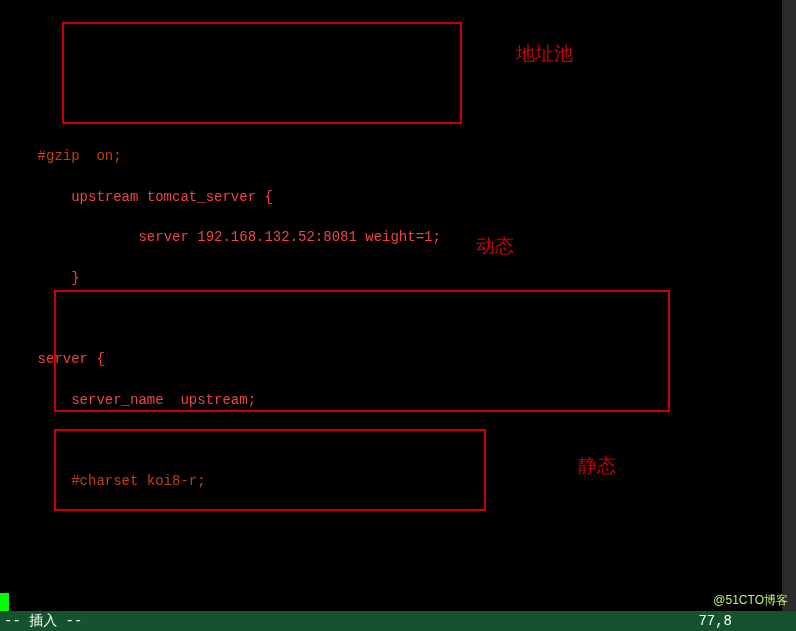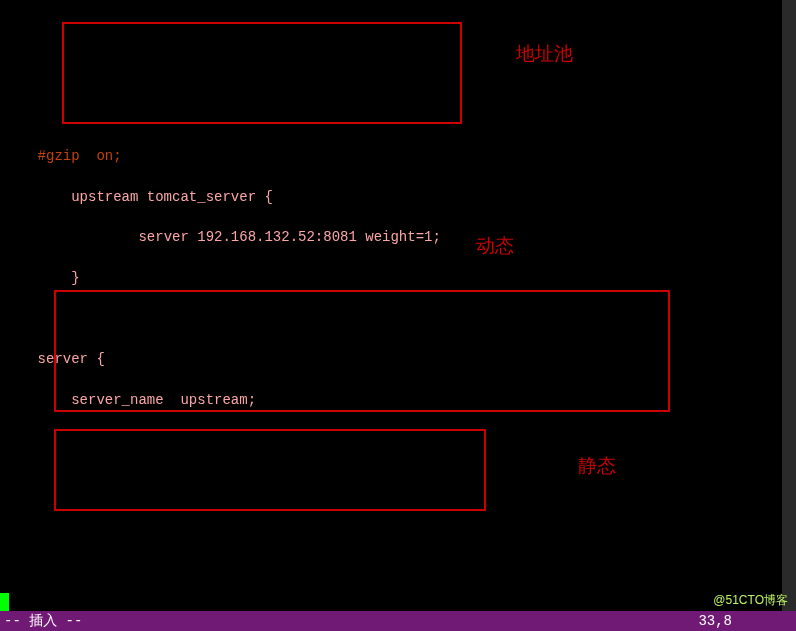--- a/index.html
+++ b/index.html
@@ -13,42 +13,42 @@
     height: 631px;
     overflow: hidden;
     position: relative;
     white-space: pre;
   }
   .editor {
     padding: 4px 0 0 4px;
     position: relative;
   }
   .line { height: 1.45em; }
-  .white { color: #fca5a5; }
+  .white { color: #ef4444; }
   .comment { color: #c2410c; }
   .indent1 { padding-left: 4ch; }
   .indent2 { padding-left: 8ch; }
   .indent4 { padding-left: 16ch; }
   .box {
     position: absolute;
     border: 2px solid #c00;
     pointer-events: none;
   }
   .label-red {
     position: absolute;
     color: #c00;
     font-family: "Microsoft YaHei", sans-serif;
     font-size: 19px;
   }
   .status {
     position: absolute;
     bottom: 0;
     left: 0;
     right: 0;
-    background: #701a75;
+    background: #14532d;
     color: #fff;
     display: flex;
     padding: 0 4px;
     font-size: 14px;
   }
   .status .mode { flex: 0 0 auto; }
   .status .spacer { flex: 1; }
   .status .pos { flex: 0 0 auto; margin-right: 60px; }
   .cursor-block {
     position: absolute;
@@ -83,20 +83,21 @@
 
 <div class="editor">
 <div class="line indent1 comment">#gzip  on;</div>
 <div class="line indent2 white">upstream tomcat_server {</div>
 <div class="line indent4 white">server 192.168.132.52:8081 weight=1;</div>
 <div class="line indent2 white">}</div>
 <div class="line"> </div>
 <div class="line indent1 white">server {</div>
 <div class="line indent2 white">server_name  upstream;</div>
 <div class="line"> </div>
+<div class="line indent2 comment">#charset koi8-r;</div>
 
 
 
 
 
 
 
 
 
 
@@ -123,17 +124,17 @@
 <div class="label-red" style="left:562px; top:452px;margin-left:16px;">静态</div>
 
 
 <div class="cursor-block" style="top:593px;"></div>
 
 <div class="watermark">@51CTO博客</div>
 
 <div class="status">
   <span class="mode">-- 插入 --</span>
   <span class="spacer"></span>
-  <span class="pos">33,8</span>
+  <span class="pos">77,8</span>
 </div>
 
 
 
 
 </body></html>

